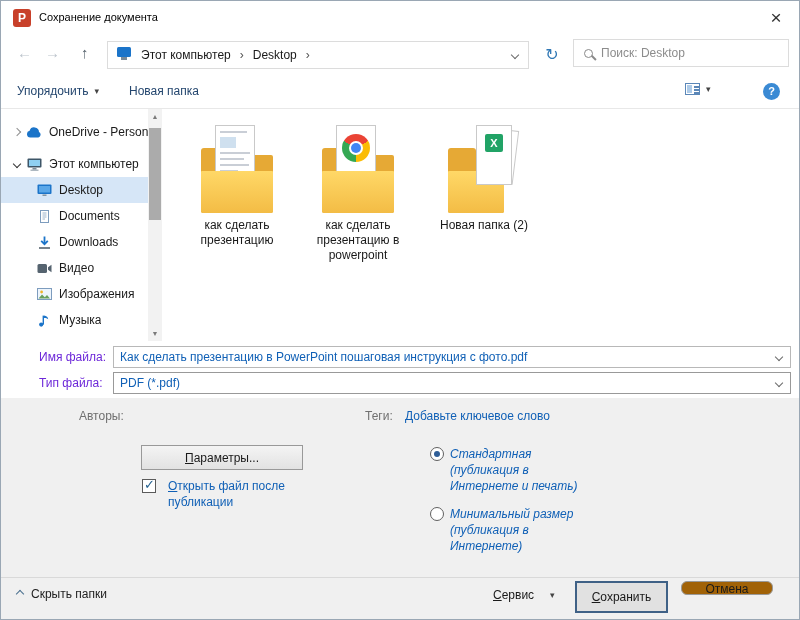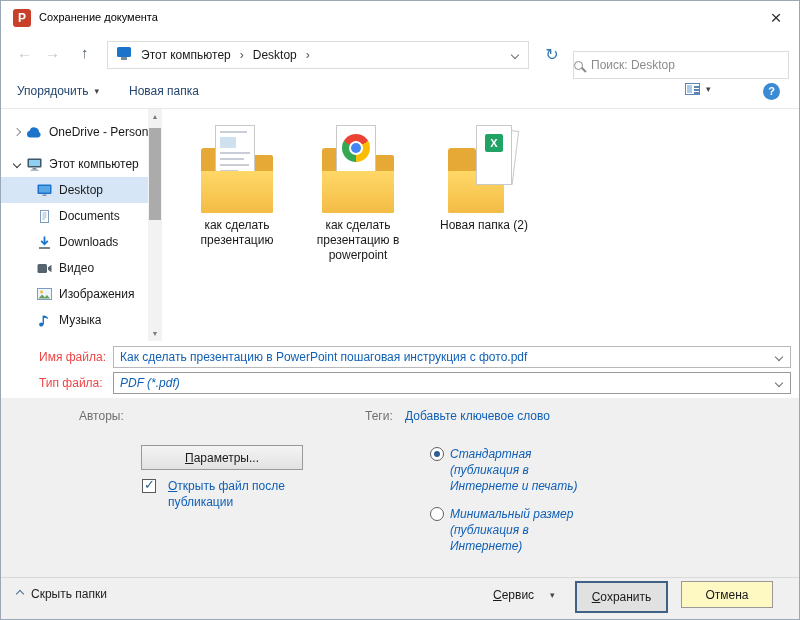--- a/index.html
+++ b/index.html
@@ -23,21 +23,21 @@
   .bc-pc-wrap { width:24px; height:16px; display:flex; align-items:flex-start; justify-content:center; margin-left:4px; }
   .bc-pc { width:14px; height:10px; background:#1b74c9; border-radius:1.5px; position:relative; }
   .bc-pc::after { content:""; position:absolute; left:4px; bottom:-3px; width:6px; height:3px; background:#7b8b98; }
   .crumb { padding:0 5px; cursor:default; white-space:nowrap; }
   .crumb-sep { color:#555; padding:0 4px; font-size:12px; }
   .bc-end { margin-left:auto; margin-right:10px; }
   .chev { display:inline-block; width:6px; height:6px; border-right:1.6px solid #6a6a6a; border-bottom:1.6px solid #6a6a6a; }
   .chev.down { transform:rotate(45deg); }
   .chev.up { transform:rotate(-135deg); border-color:#4a708f; }
   .refresh-btn { position:absolute; left:536px; top:6px; width:30px; height:28px; text-align:center; line-height:28px; color:#3178b5; font-size:16px; cursor:pointer; }
-  .searchbox { position:absolute; left:572px; top:16px; width:216px; height:28px; border:1px solid #dcdcdc; background:#fff; display:flex; align-items:center; }
+  .searchbox { position:absolute; left:572px; top:4px; width:216px; height:28px; border:1px solid #dcdcdc; background:#fff; display:flex; align-items:center; padding-left:10px; }
   .mag { width:9px; height:9px; border:1.5px solid #8a8a8a; border-radius:50%; position:relative; margin-right:8px; flex:none; }
   .mag::after { content:""; position:absolute; width:6px; height:1.5px; background:#8a8a8a; transform:rotate(45deg); right:-5px; bottom:-2px; }
   .searchbox input { border:none; outline:none; flex:1; height:100%; font:12px "Liberation Sans",sans-serif; color:#444; background:transparent; }
   .searchbox input::placeholder { color:#8c8c8c; }
 
   
   .toolbar { position:absolute; top:74px; left:0; right:0; height:34px; border-bottom:1px solid #e8e8e8; }
   .tb-item { position:absolute; top:9px; color:var(--toolbar-text,#24466e); cursor:pointer; display:flex; align-items:center; gap:6px; }
   .tri { font-size:9px; color:#444; }
   .view-btn { position:absolute; left:684px; top:8px; display:flex; align-items:center; gap:6px; cursor:pointer; }
@@ -80,25 +80,25 @@
             background:#ea4335;
             background:conic-gradient(from -60deg,#ea4335 0 120deg,#fbbc05 0 240deg,#34a853 0 360deg); }
   .chrome::before { content:""; position:absolute; inset:7px; background:#fff; border-radius:50%; }
   .chrome::after { content:""; position:absolute; inset:9px; background:#4285f4; border-radius:50%; }
   .p3b { left:42px; top:4px; width:30px; height:54px; transform:rotate(7deg); z-index:3; }
   .p3f { left:32px; top:0; width:36px; height:60px; z-index:4; }
   .excel { width:18px; height:18px; background:#21a366; border-radius:2px; color:#fff; font-weight:bold; font-size:11px; text-align:center; line-height:18px; margin:8px auto 0; }
   .tile-label { margin-top:3px; line-height:15px; font-size:12px; color:#1a1a1a; }
 
   
-  .row-label { position:absolute; color:#ef4444; }
+  .row-label { position:absolute; color:#6d28d9; }
   .combo { position:absolute; height:22px; border:1px solid #b8b8b8; background:#fff; display:flex; align-items:center; }
   .combo input { flex:1; border:none; outline:none; height:100%; padding:0 4px 0 6px; font:12px "Liberation Sans",sans-serif; color:var(--link,#1060b6); background:transparent; }
   .combo .combo-chev { margin-right:8px; flex:none; }
-  .sel-val { flex:1; padding-left:6px; color:var(--link,#1060b6); white-space:nowrap; overflow:hidden;font-style:italic; }
+  .sel-val { flex:1; padding-left:6px; color:var(--link,#1060b6); white-space:nowrap; overflow:hidden; }
 
   
   .lower-bg { position:absolute; top:397px; left:0; right:0; bottom:0; background:#f0f0f0; }
   .meta-label { position:absolute; color:#707070; }
   .link { color:var(--link,#1060b6); cursor:pointer; }
   .ak { text-decoration:underline; }
   .btn { position:absolute; font:12px "Liberation Sans",sans-serif; background:#e1e1e1; border:1px solid #999; cursor:pointer; color:#1a1a1a; }
   .btn.options { left:140px; top:444px; width:162px; height:25px; background:linear-gradient(180deg,#f4f4f4,#e2e2e2); }
   .checkbox { position:absolute; left:141px; top:477px; display:flex; cursor:pointer; }
   .box { width:14px; height:14px; border:1px solid #5a5a5a; background:#fff; flex:none; margin-top:1px; position:relative; }
@@ -109,21 +109,21 @@
   .rb.on::after { content:""; position:absolute; inset:3px; border-radius:50%; background:#2f5e97; }
   .rb-label { margin-left:6px; width:138px; line-height:16px; color:var(--link,#1060b6); }
   .r1 { left:429px; top:445px; }
   .r2 { left:429px; top:505px;justify-content:space-between; }
 
   
   .footer-divider { position:absolute; left:0; right:0; top:576px; height:1px; background:#d9d9d9; }
   .hide-folders { position:absolute; left:16px; top:586px; display:flex; align-items:center; gap:8px; cursor:pointer; color:#222; }
   .tools { position:absolute; left:492px; top:587px; display:flex; align-items:center; gap:16px; cursor:pointer; color:#1a1a1a; }
   .btn.save { left:574px; top:580px; width:93px; height:32px; border:2px solid var(--accent-save-border,#3f6186); }
-  .btn.cancel { left:680px; top:580px; width:92px; height:27px; background:#fef9c3; }
+  .btn.cancel { left:680px; top:580px; width:92px; height:14px; background:#a16207;border-radius:6px; }
 </style>
 </head>
 <body>
 
 <div class="window">
 
   <div class="titlebar">
     <div class="pp-icon">P</div>
     <div class="win-title">Сохранение документа</div>
     <div class="close-btn">×</div>

